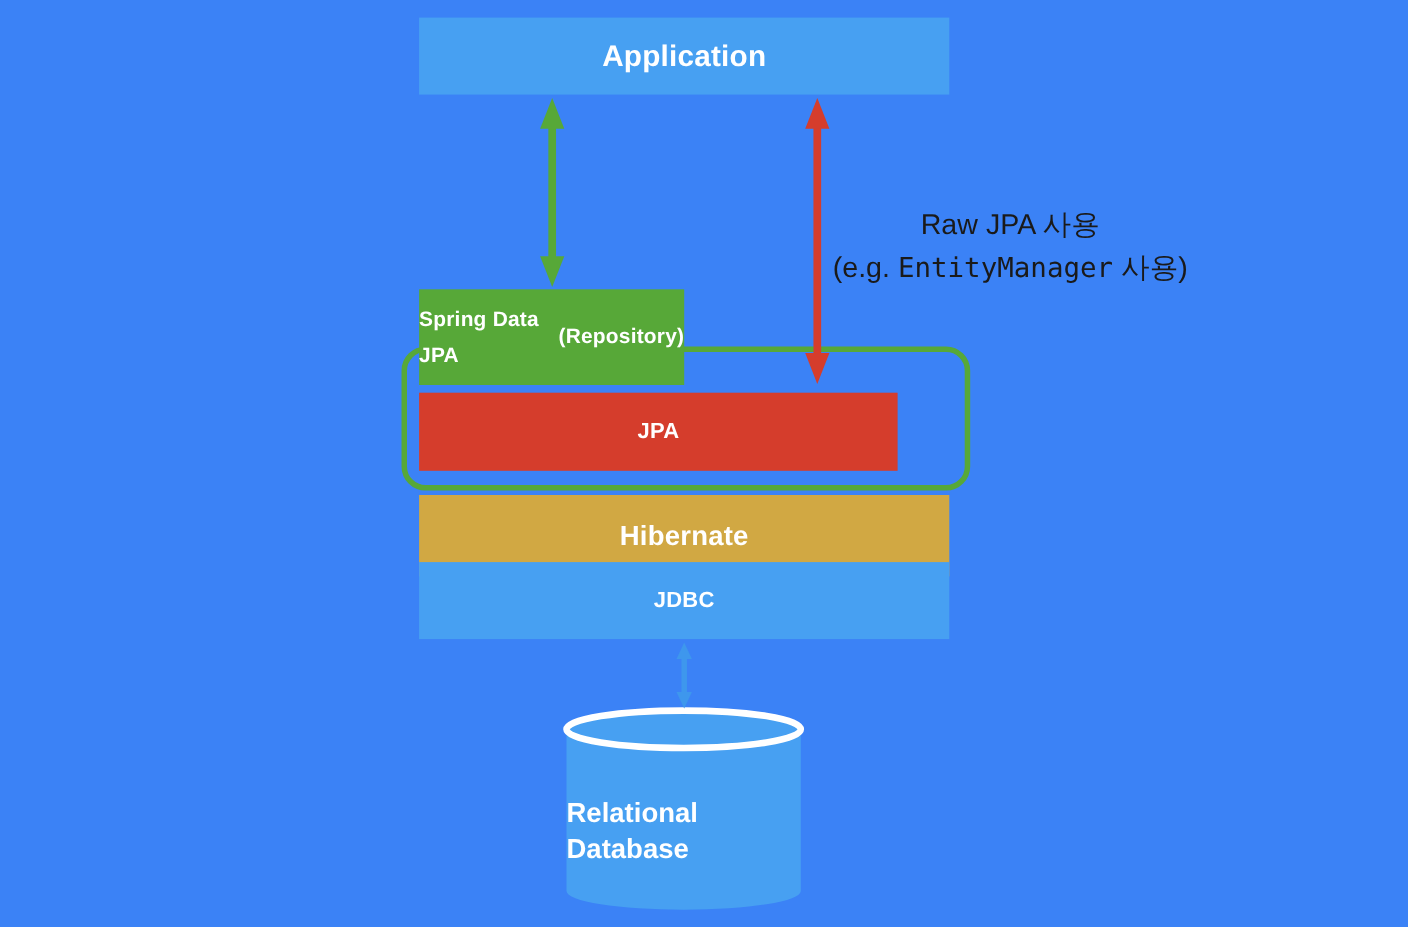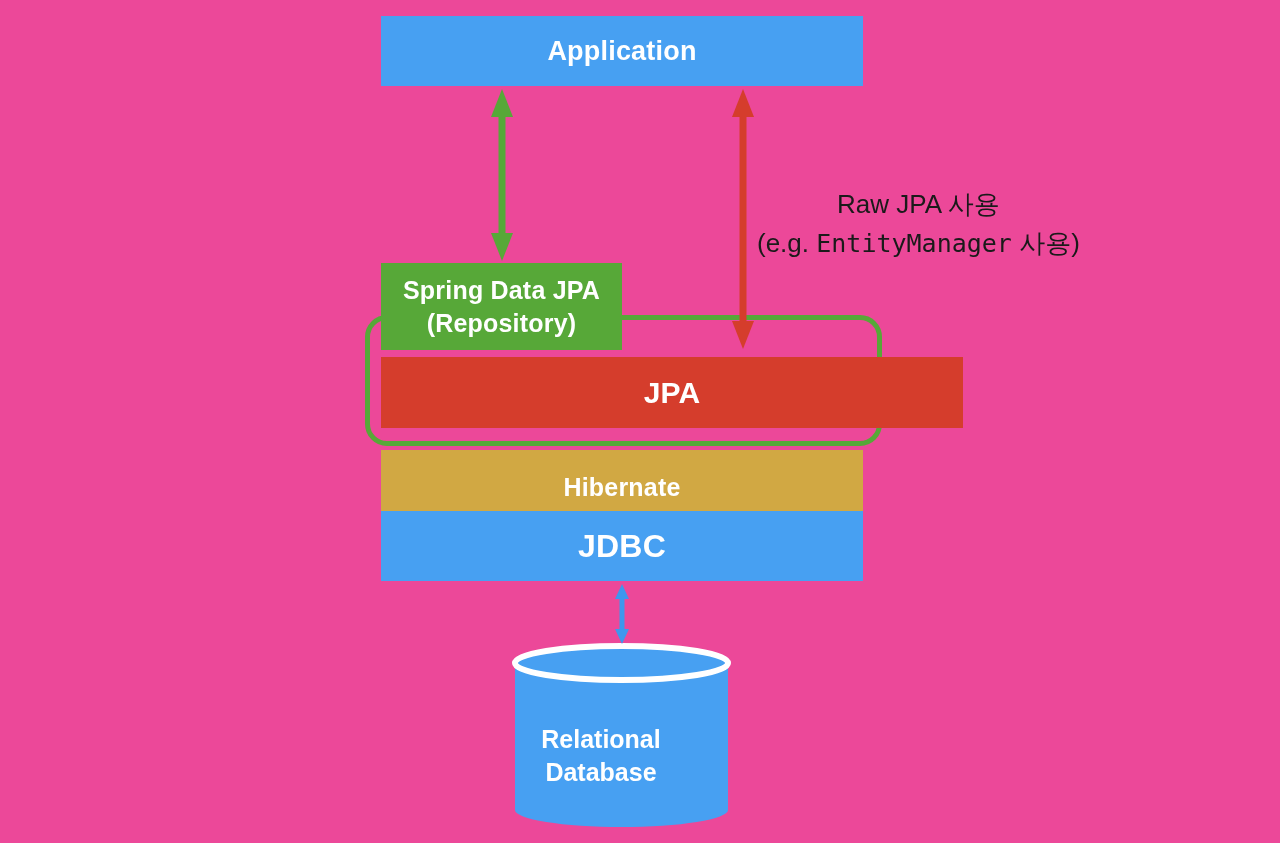--- a/index.html
+++ b/index.html
@@ -5,40 +5,40 @@
   html, body {
     margin: 0;
     padding: 0;
     background: #ffffff;
     font-family: "Liberation Sans", sans-serif;
   }
   .canvas {
     position: relative;
     width: 1280px;
     height: 843px;
-    background: #ec4899;
+    background: #3b82f6;
     overflow: hidden;
   }
 
   
   .layer-box {
     position: absolute;
     display: flex;
     align-items: center;
     justify-content: center;
     color: #ffffff;
     font-weight: 600;
     letter-spacing: 0.2px;
   }
   .box-application { left: 381px; top: 16px;  width: 482px; height: 70px; background: var(--blue);  font-size: 27px; z-index: 3; }
-  .box-spring      { left: 381px; top: 263px; width: 241px; height: 87px; background: var(--green); font-size: 25px; z-index: 3;
-                     flex-direction: column; line-height: 33px; }
-  .box-jpa         { left: 381px; top: 357px; width: 582px; height: 71px; background: var(--red);   font-size: 30px; z-index: 3; }
+  .box-spring      { left: 381px; top: 263px; width: 241px; height: 87px; background: var(--green); font-size: 19px; z-index: 3;
+                     flex-direction: row; line-height: 33px; }
+  .box-jpa         { left: 381px; top: 357px; width: 435px; height: 71px; background: var(--red);   font-size: 20px; z-index: 3; }
   .box-hibernate   { left: 381px; top: 450px; width: 482px; height: 74px; background: var(--gold);  font-size: 25px; z-index: 1; }
-  .box-jdbc        { left: 381px; top: 511px; width: 482px; height: 70px; background: var(--blue);  font-size: 32px; z-index: 1; }
+  .box-jdbc        { left: 381px; top: 511px; width: 482px; height: 70px; background: var(--blue);  font-size: 20px; z-index: 1; }
 
   
   .jpa-outline {
     position: absolute;
     left: 365px; top: 315px;
     width: 517px; height: 131px;
     border: 5px solid var(--green);
     border-radius: 22px;
     box-sizing: border-box;
     background: transparent;
@@ -71,21 +71,21 @@
 
   
   svg.cylinder { position: absolute; left: 515px; top: 645px; z-index: 2; overflow: visible; }
   .cyl-fill { fill: var(--blue); }
   .cyl-top  { fill: var(--blue); stroke: #ffffff; stroke-width: 6; }
   .db-label {
     position: absolute;
     left: 515px; top: 645px;
     width: 172px;
     padding-top: 78px;
-    text-align: center;
+    text-align: left;
     color: #ffffff;
     font-size: 25px;
     font-weight: 600;
     line-height: 33px;
     z-index: 3;
   }
 </style>
 </head>
 <body>
 

